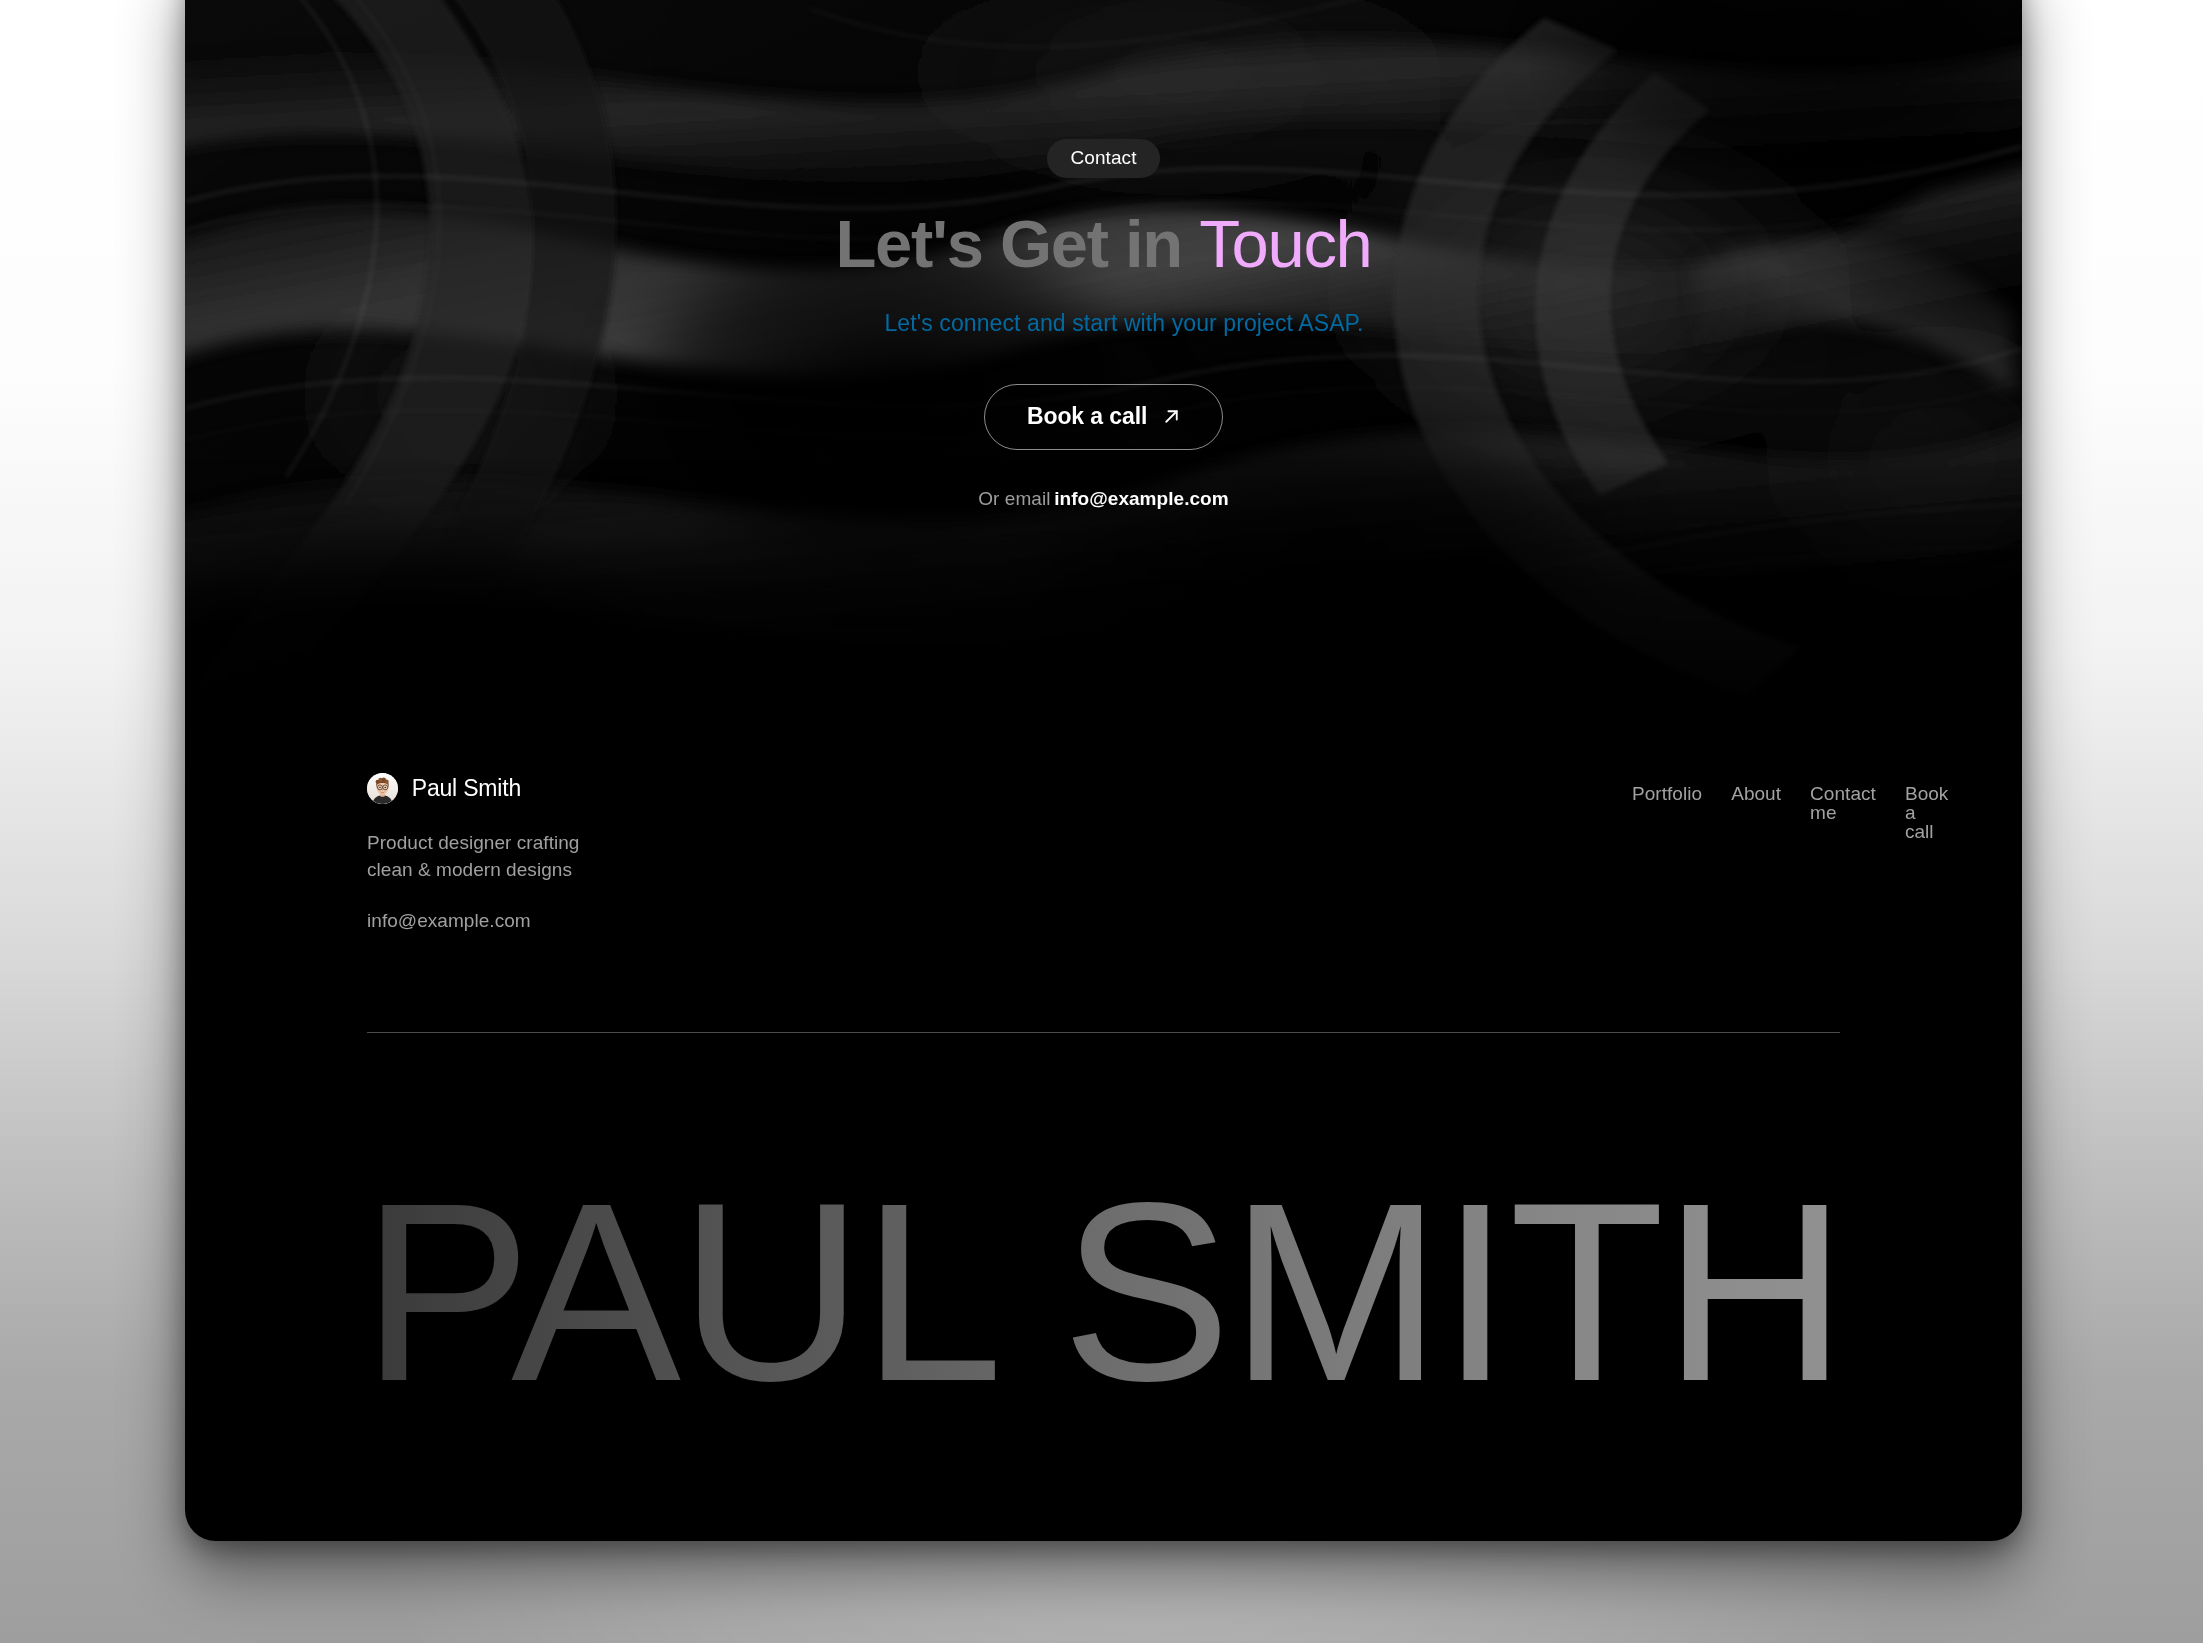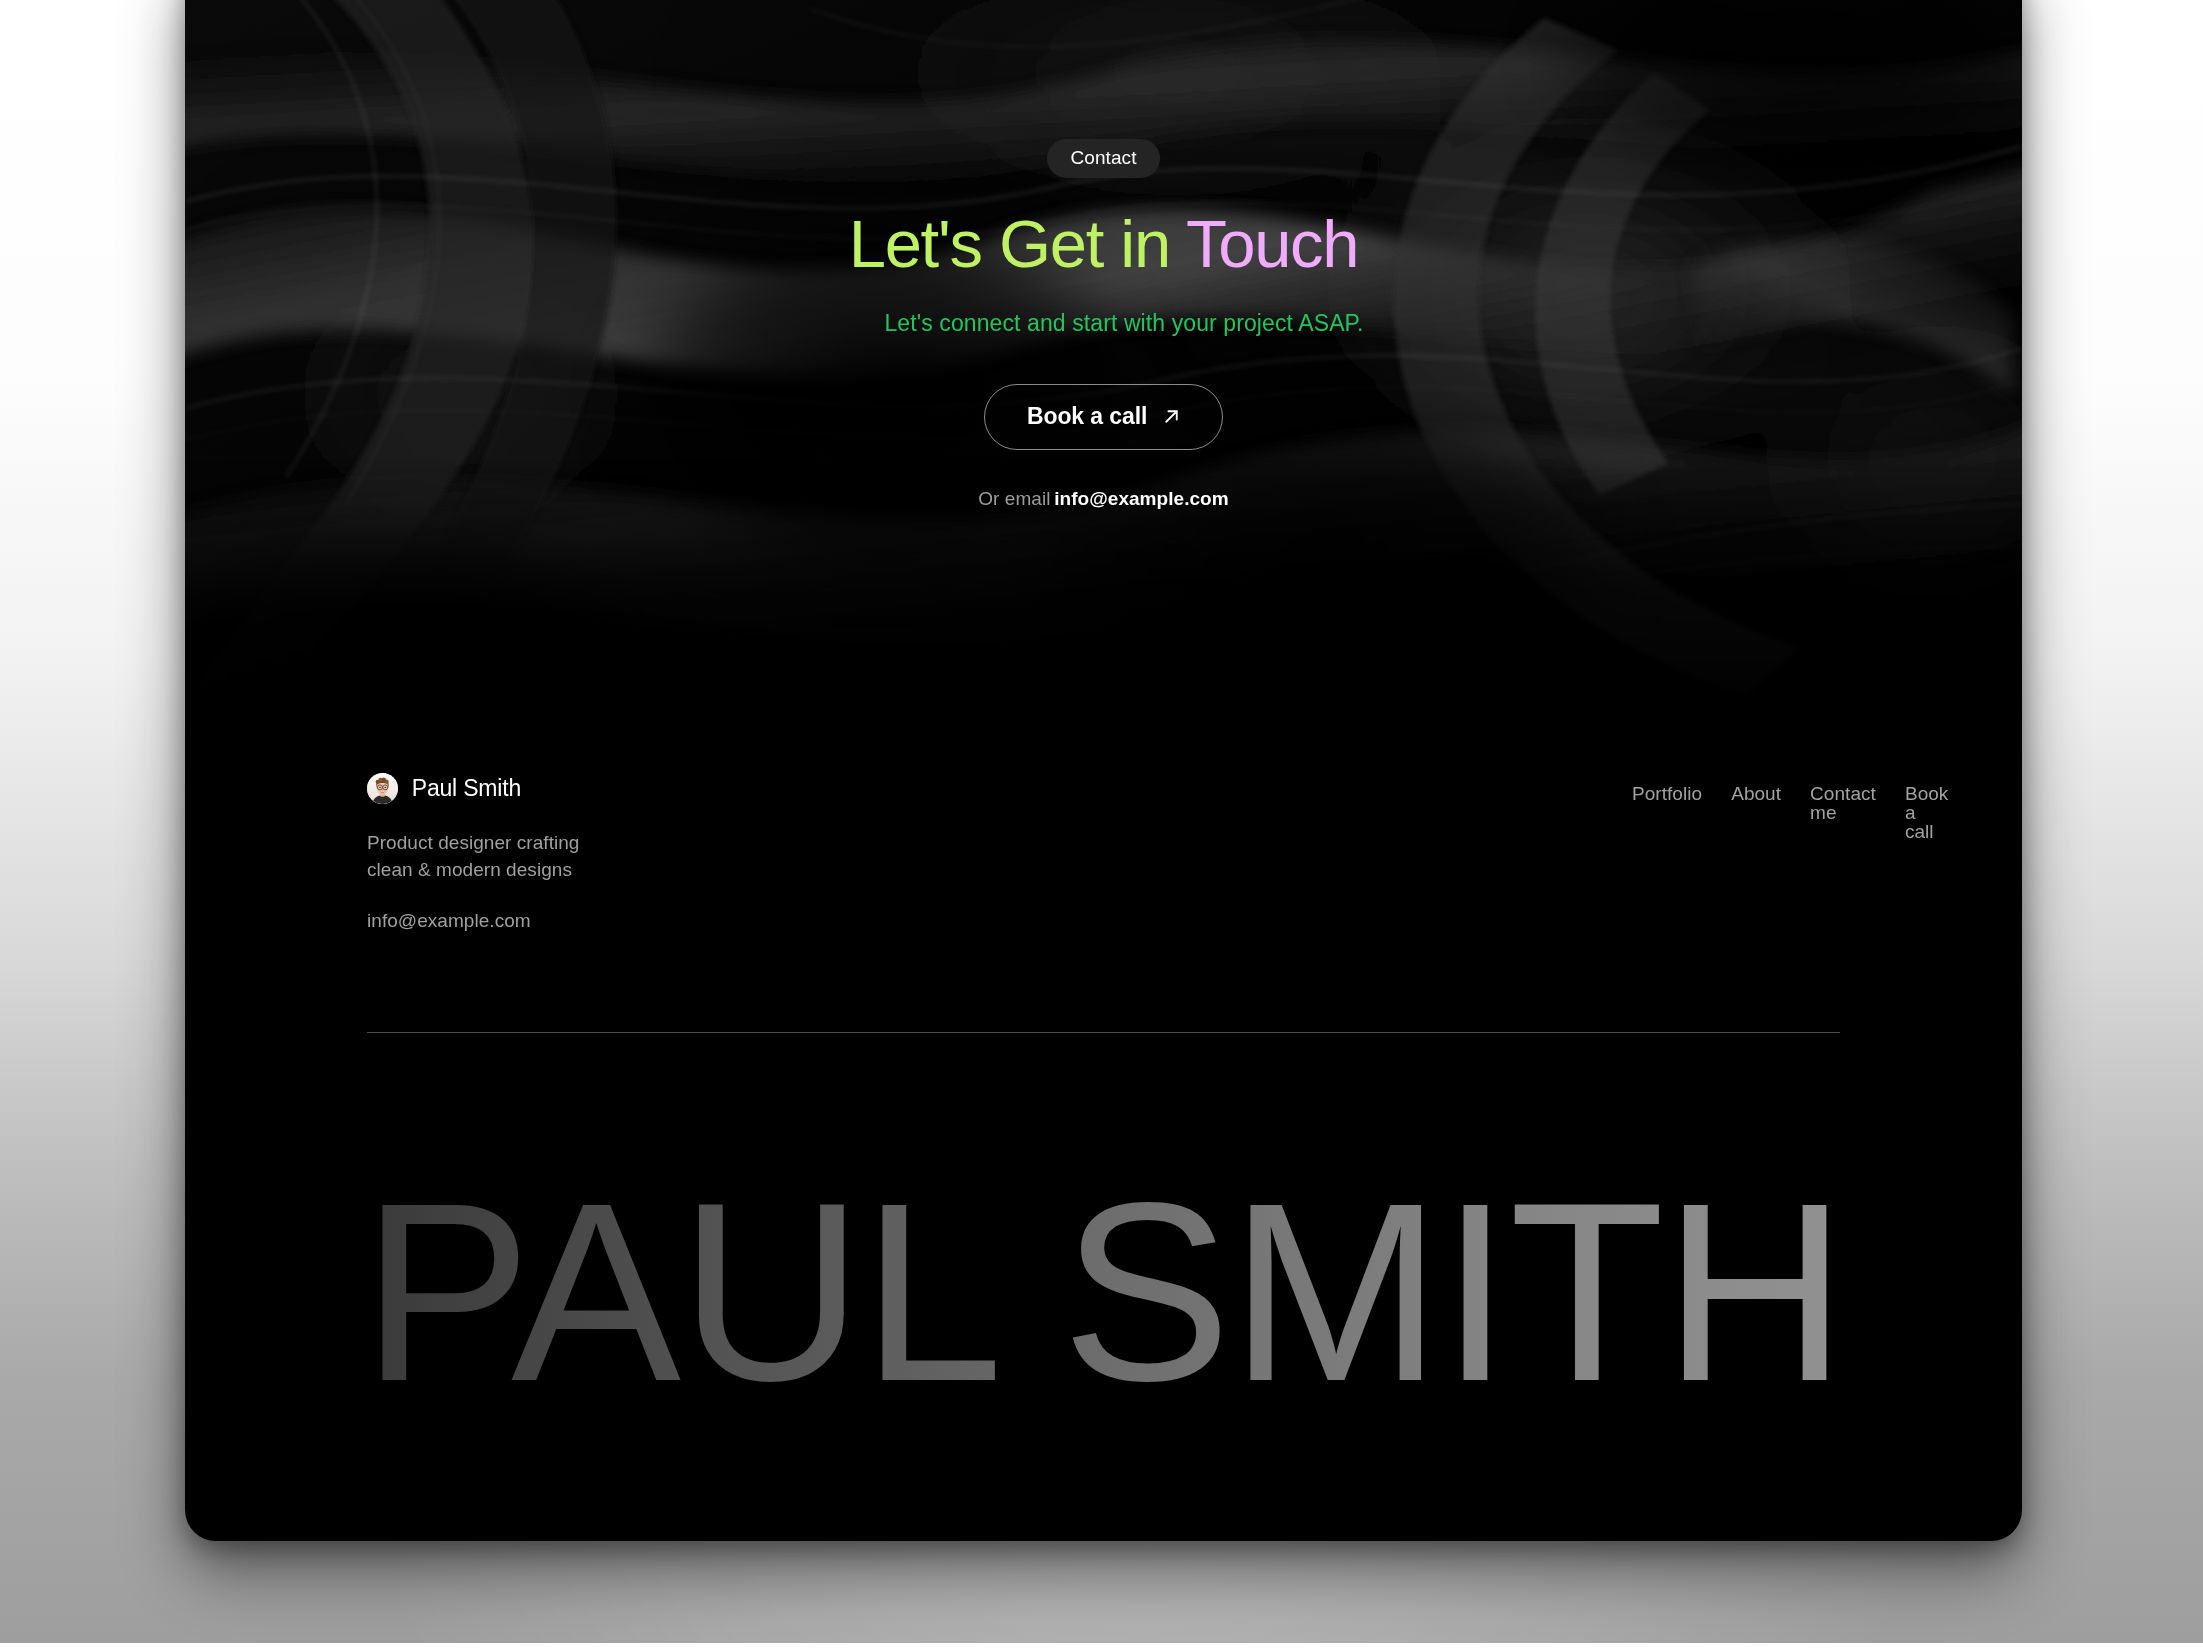--- a/index.html
+++ b/index.html
@@ -77,27 +77,27 @@
     line-height: 1;
   }
   #hero-title {
     margin-top: 31px;
     font-size: 67px;
     font-weight: 400;
     letter-spacing: -1.3px;
     line-height: 1.04;
     white-space: nowrap;
   }
-  .t-dim  { color: #bef264; }
+  .t-dim  { color: #737373; font-weight: bold; }
   .t-bright { color: #f0abfc; text-align: center; }
 
   #hero-sub {
     margin-top: 31px;
     font-size: 23px;
-    color: #22c55e;
+    color: #0369a1;
     letter-spacing: 0.1px;
     margin-left: 41px;
   }
 
   #book-call-btn {
     margin-top: 47px;
     display: inline-flex;
     align-items: center;
     gap: 13.8px;
     border: 1.5px solid rgba(255,255,255,0.55);

